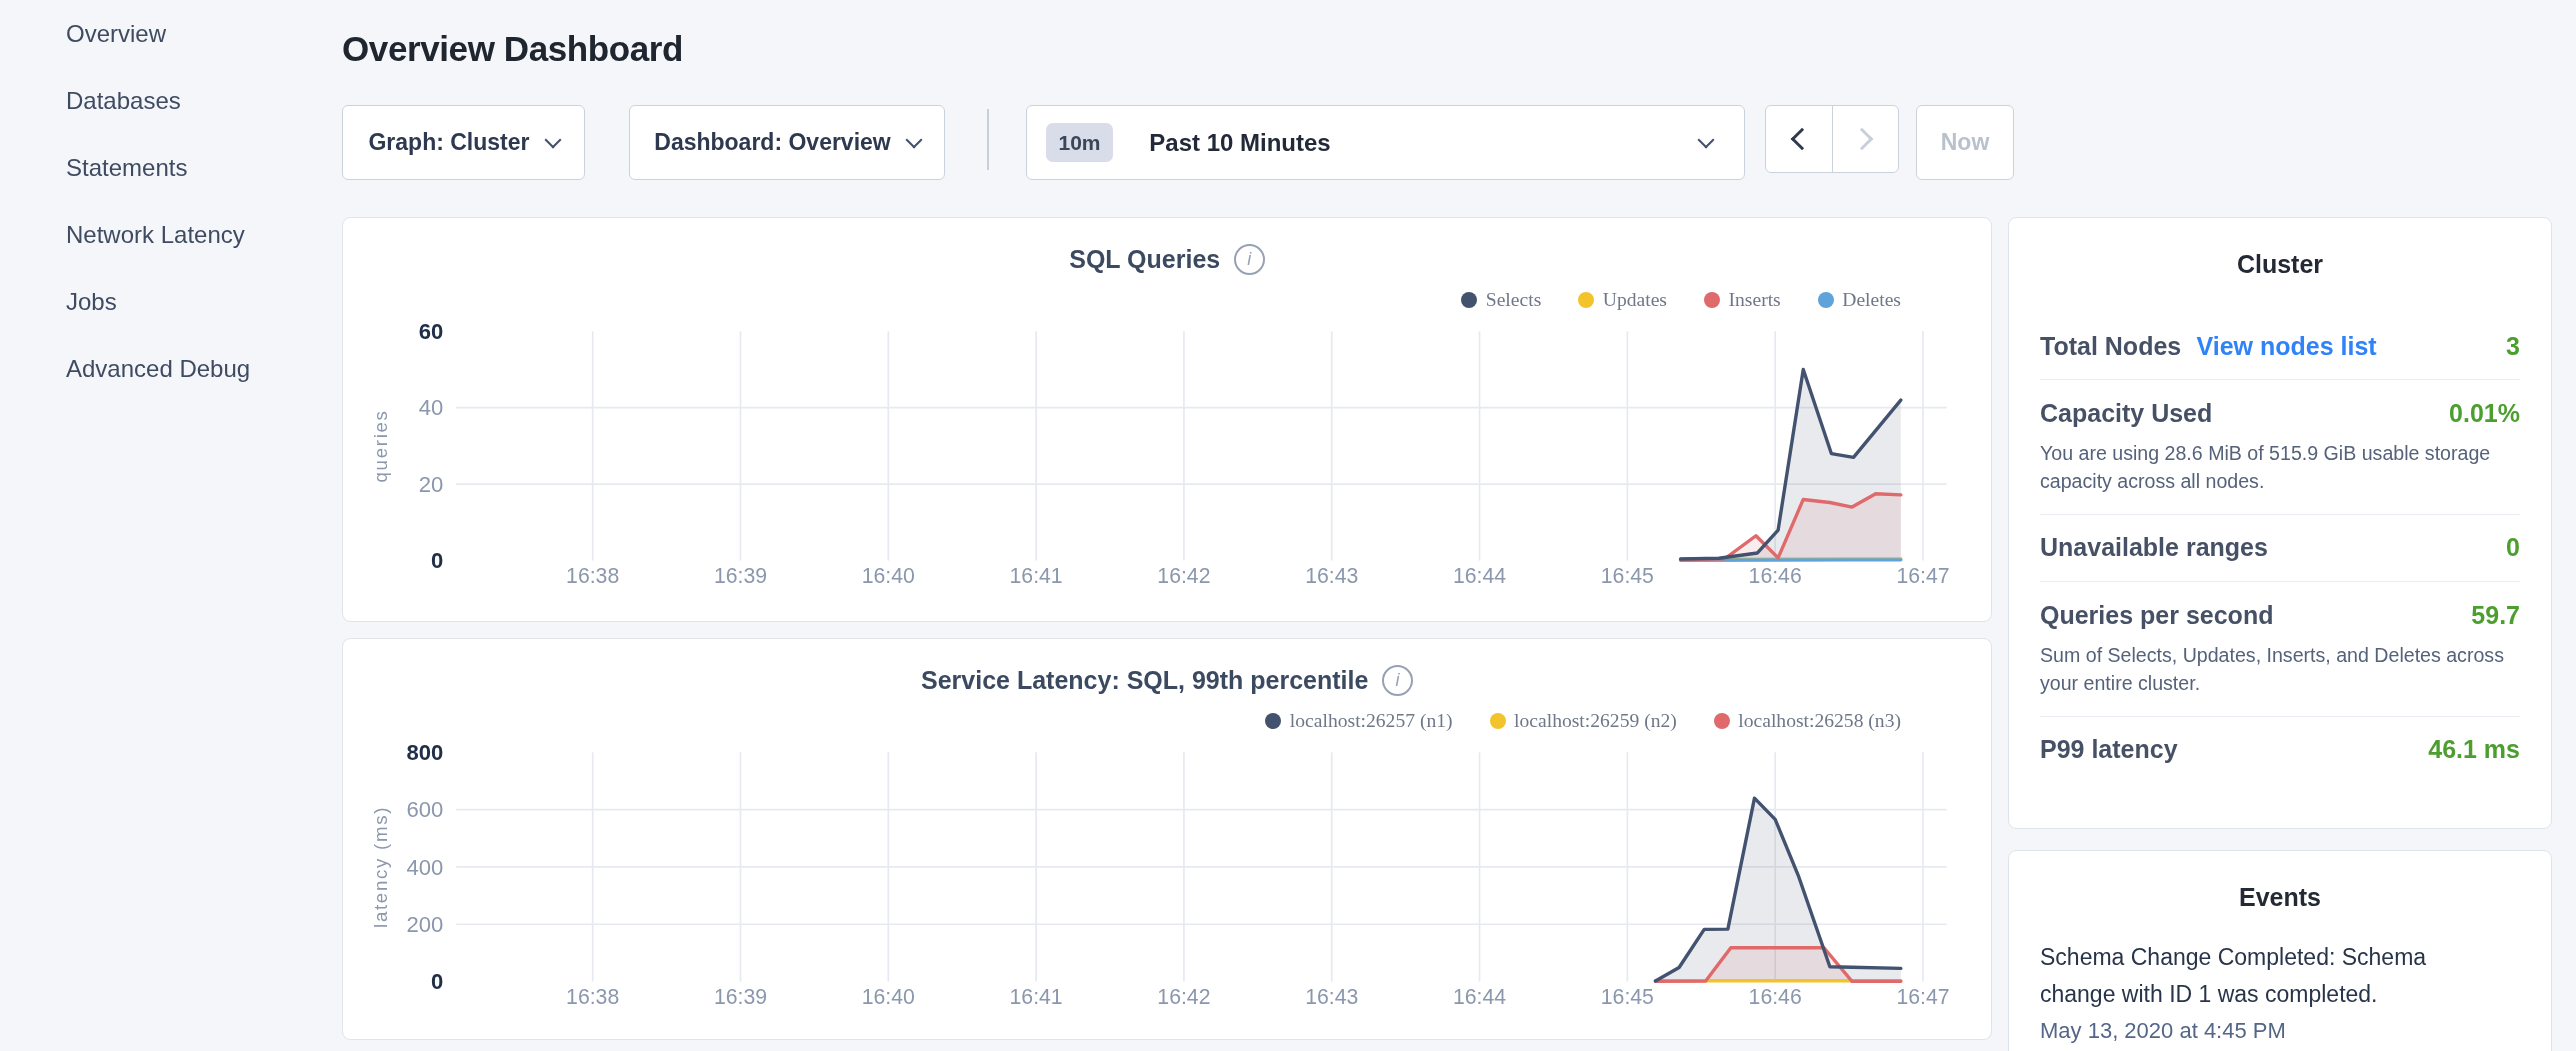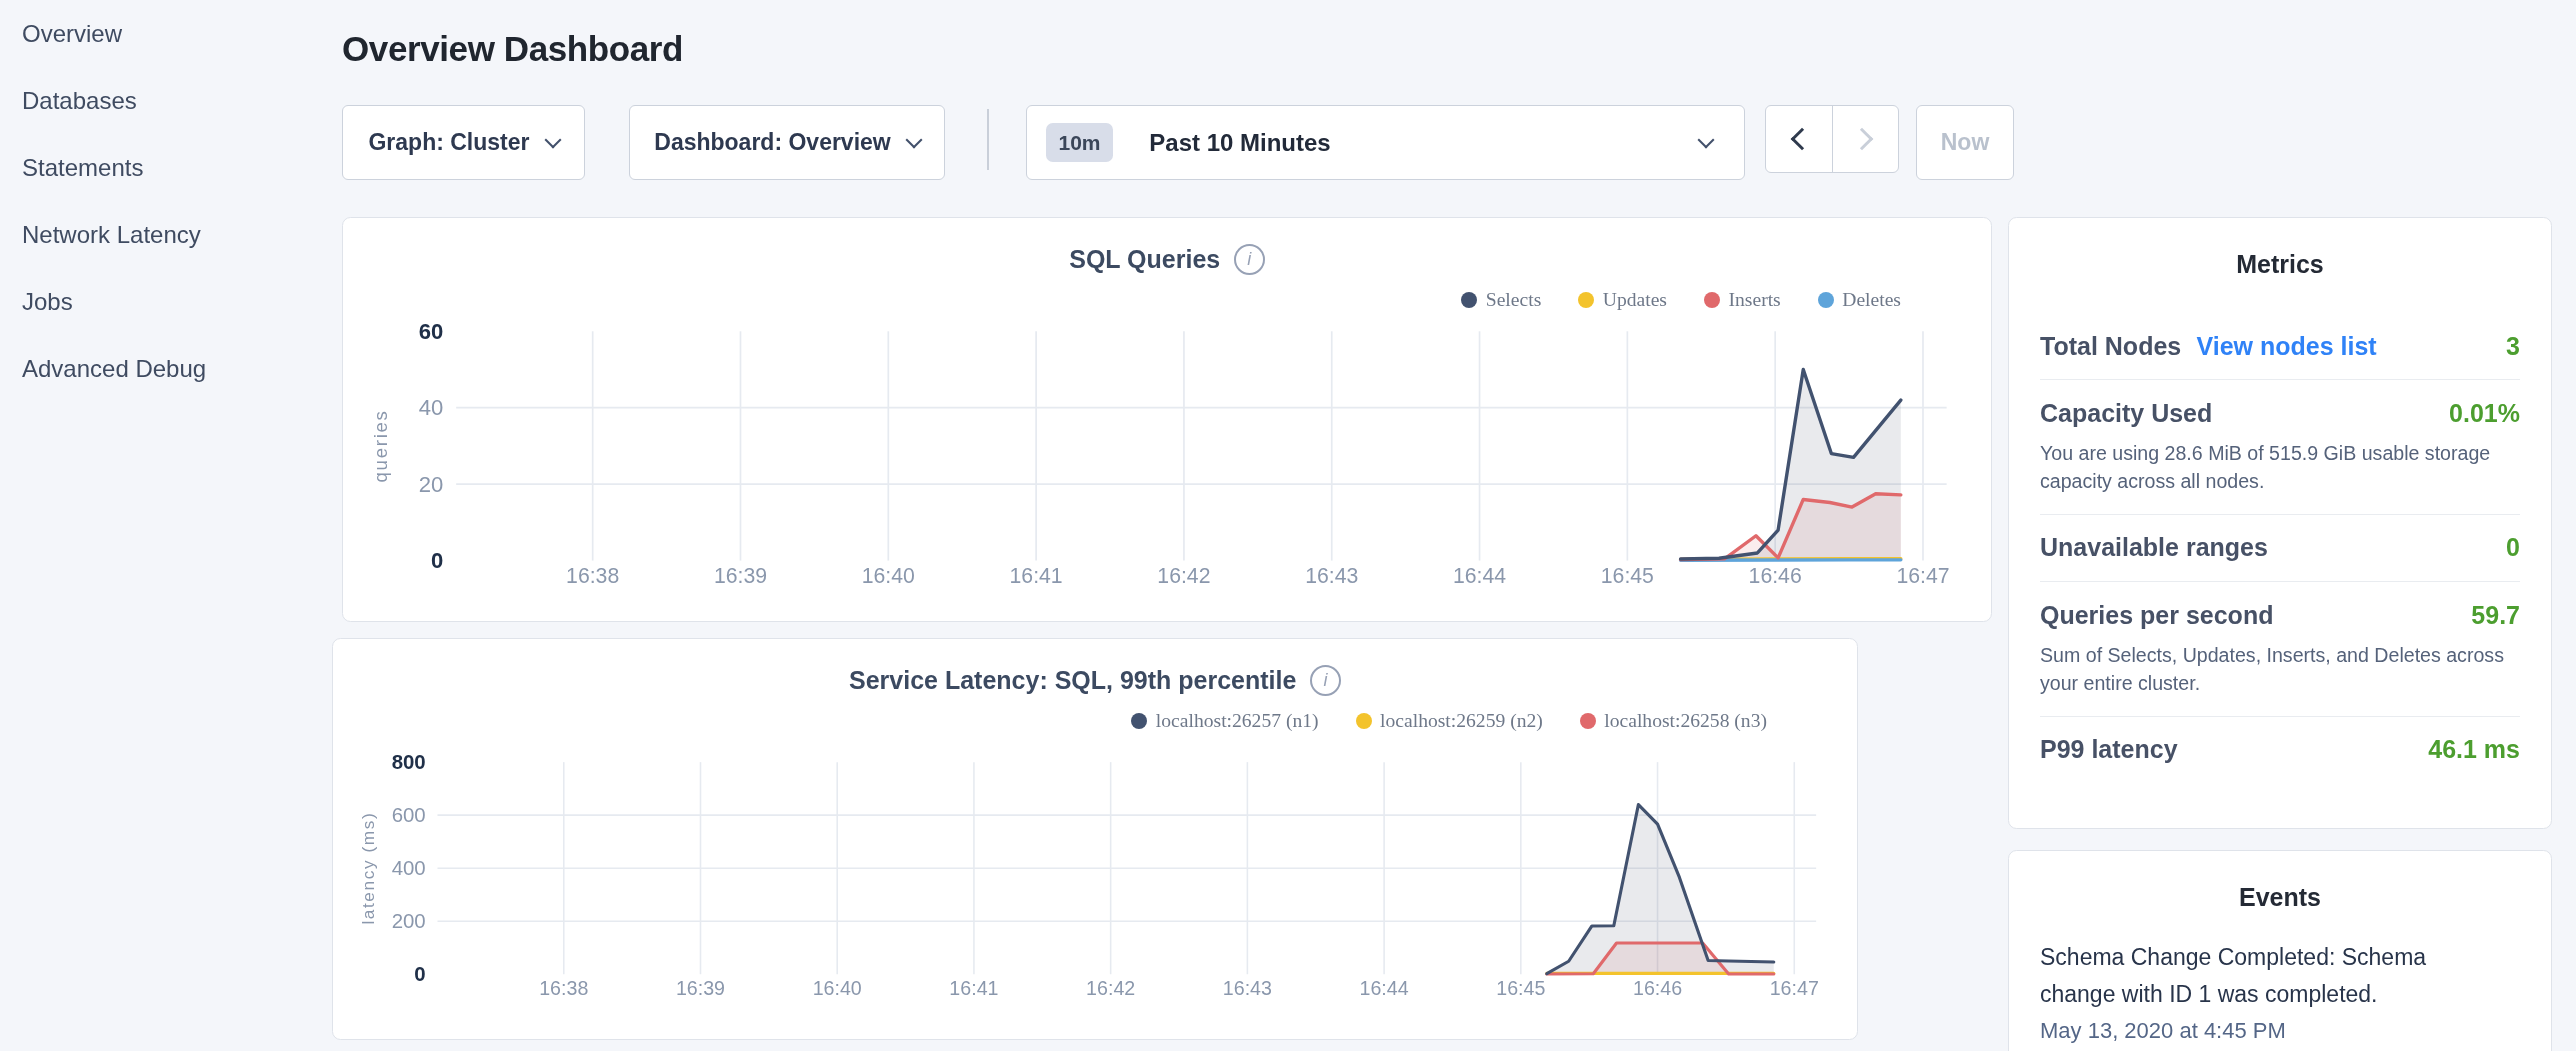--- a/index.html
+++ b/index.html
@@ -6,21 +6,21 @@
   html,body { background:#f4f6fa; }
   body {
     width:2576px; height:1051px; overflow:hidden; position:relative;
     font-family:"Liberation Sans", sans-serif; color:#394455;
   }
   
   .sidebar { position:absolute; left:0; top:0; width:340px; }
   .sidebar ul { list-style:none; }
   .sidebar li {
     height:67px; display:flex; align-items:center; padding-left:22px;
-    font-size:24px; color:#3f4b61; cursor:pointer;
+    font-size:24px; color:#3f4b61; cursor:pointer;margin-left:44px;
   }
   .sidebar li.active { color:#3a7ded; font-weight:700; }
   
   .page-title {
     position:absolute; left:342px; top:29px;
     font-size:35px; font-weight:700; color:#20262f; letter-spacing:-0.4px;
   }
   
   .ctl {
     position:absolute; top:105px; height:75px; background:#fff;
@@ -46,21 +46,21 @@
     background:#fff; border:1.7px solid #ccd2dc; border-radius:6px; display:flex;
   }
   .navcell { flex:1; display:flex; align-items:center; justify-content:center; cursor:pointer; background:none; border:none; }
   .navcell + .navcell { border-left:1.7px solid #ccd2dc; }
   .chev.left  { width:16px; height:16px; border-width:0 0 3.4px 3.4px; transform:rotate(45deg); border-color:#2f3a4d; margin-left:6.8px; }
   .chev.right { width:16px; height:16px; border-width:3.4px 3.4px 0 0; transform:rotate(45deg); border-color:#c9cfd9; margin-right:6.8px; }
   #now-button { left:1916px; width:98px; justify-content:center; color:#b9c1cd; cursor:default; }
   
   .card { position:absolute; background:#fff; border:1.7px solid #dfe3ea; border-radius:8.5px; }
   #chart-card-0 { left:342px; top:217px;  width:1650px; height:405px; }
-  #chart-card-1 { left:332px; top:638px;  width:1526px; height:402px; }
+  #chart-card-1 { left:342px; top:638px;  width:1650px; height:402px; }
   #summary-card { left:2008px; top:217px; width:544px; height:612px; padding:0 31px; }
   #events-card  { left:2008px; top:850px; width:544px; height:255px; padding:0 31px; }
   
   .chart-title-row {
     position:absolute; top:25.5px; left:0; right:0;
     display:flex; justify-content:center; align-items:center; gap:13.6px;
   }
   .chart-title { font-size:25px; font-weight:700; color:#3c4a61; }
   .info-icon {
     width:31px; height:31px; border:2.6px solid #97a1b5; border-radius:50%;
@@ -247,21 +247,21 @@
       <text transform="translate(52 153) rotate(-90)" text-anchor="middle" fill="#8a97ac" font-size="22" letter-spacing="2">latency (ms)</text>
       <path d="M1545.1327967806842,288 L1545.1327967806842,287.6625 L1604.307847082495,287.325 L1633.8953722334004,248.175 L1743.543259557344,248.175 L1776.6116700201205,287.6625 L1834.0462776659958,287.6625 L1834.0462776659958,288 Z" fill="rgba(224,105,107,0.12)" stroke="none"></path>
       <path d="M1545.1327967806842,288 L1545.1327967806842,287.325 L1572.979879275654,271.4625 L1602.5674044265593,226.575 L1630.414486921529,226.2375 L1661.7424547283704,72 L1686.1086519114688,96.975 L1713.9557344064388,164.8125 L1750.5050301810863,270.45 L1776.6116700201205,271.125 L1834.0462776659958,272.475 L1834.0462776659958,288 Z" fill="rgba(70,83,107,0.12)" stroke="none"></path>
       <polyline points="1545.1327967806842,286.9875 1686.1086519114688,286.9875 1834.0462776659958,286.9875" fill="none" stroke="#f3c32c" stroke-width="4" stroke-linejoin="round" stroke-linecap="round"></polyline>
       <polyline points="1545.1327967806842,287.6625 1604.307847082495,287.325 1633.8953722334004,248.175 1743.543259557344,248.175 1776.6116700201205,287.6625 1834.0462776659958,287.6625" fill="none" stroke="#e0696b" stroke-width="4" stroke-linejoin="round" stroke-linecap="round"></polyline>
       <polyline points="1545.1327967806842,287.325 1572.979879275654,271.4625 1602.5674044265593,226.575 1630.414486921529,226.2375 1661.7424547283704,72 1686.1086519114688,96.975 1713.9557344064388,164.8125 1750.5050301810863,270.45 1776.6116700201205,271.125 1834.0462776659958,272.475" fill="none" stroke="#42526f" stroke-width="4" stroke-linejoin="round" stroke-linecap="round"></polyline>
     </svg>
 </section>
 
 <aside class="card" id="summary-card">
-  <h2 class="panel-title">Metrics</h2>
+  <h2 class="panel-title">Cluster</h2>
   <div id="sum-rows">
       <div class="sum-row">
         <div class="sum-head">
           <span class="sum-label">Total Nodes</span>
           <a class="sum-link">View nodes list</a>
           <span class="sum-value">3</span>
         </div>
       </div>
       <div class="sum-row">
         <div class="sum-head">

